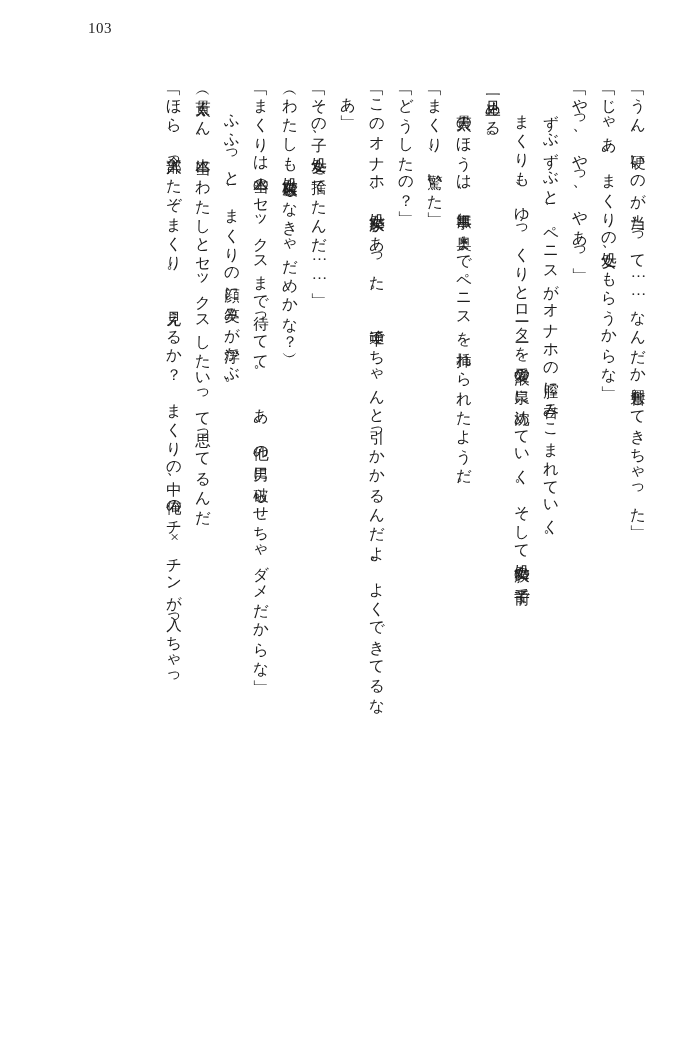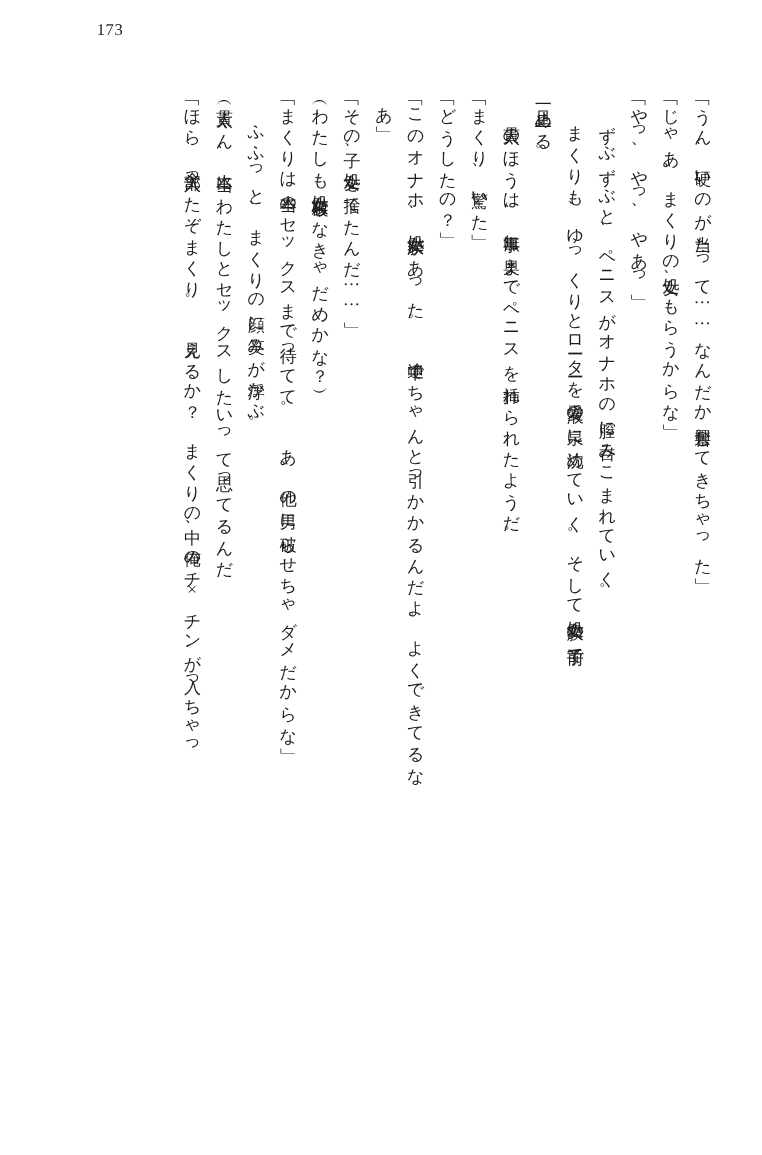--- a/index.html
+++ b/index.html
@@ -53,21 +53,21 @@
     font-family: "Liberation Serif", "DejaVu Serif", serif;
     white-space: pre-wrap;
     overflow: visible;
   }
 </style>
 </head>
 <body>
 
 <div class="page">
 
-  <div class="page-number">173</div>
+  <div class="page-number">103</div>
 
   <div class="text-body">
     <div class="col">「うん、硬いのが当たって……なんだか興奮してきちゃった」</div>
     <div class="col">「じゃあ、まくりの処女、もらうからな」</div>
     <div class="col">「やっ、やっ、やあっ」</div>
     <div class="col">　ずぶずぶと、ペニスがオナホの膣に呑みこまれていく。</div>
     <div class="col">　まくりも、ゆっくりとローターを愛液の泉に沈めていく。そして処女膜の手前で</div>
     <div class="col">一旦止める。</div>
     <div class="col">　貫太のほうは、無事に奥までペニスを挿れられたようだ。</div>
     <div class="col">「まくり、驚いた」</div>

